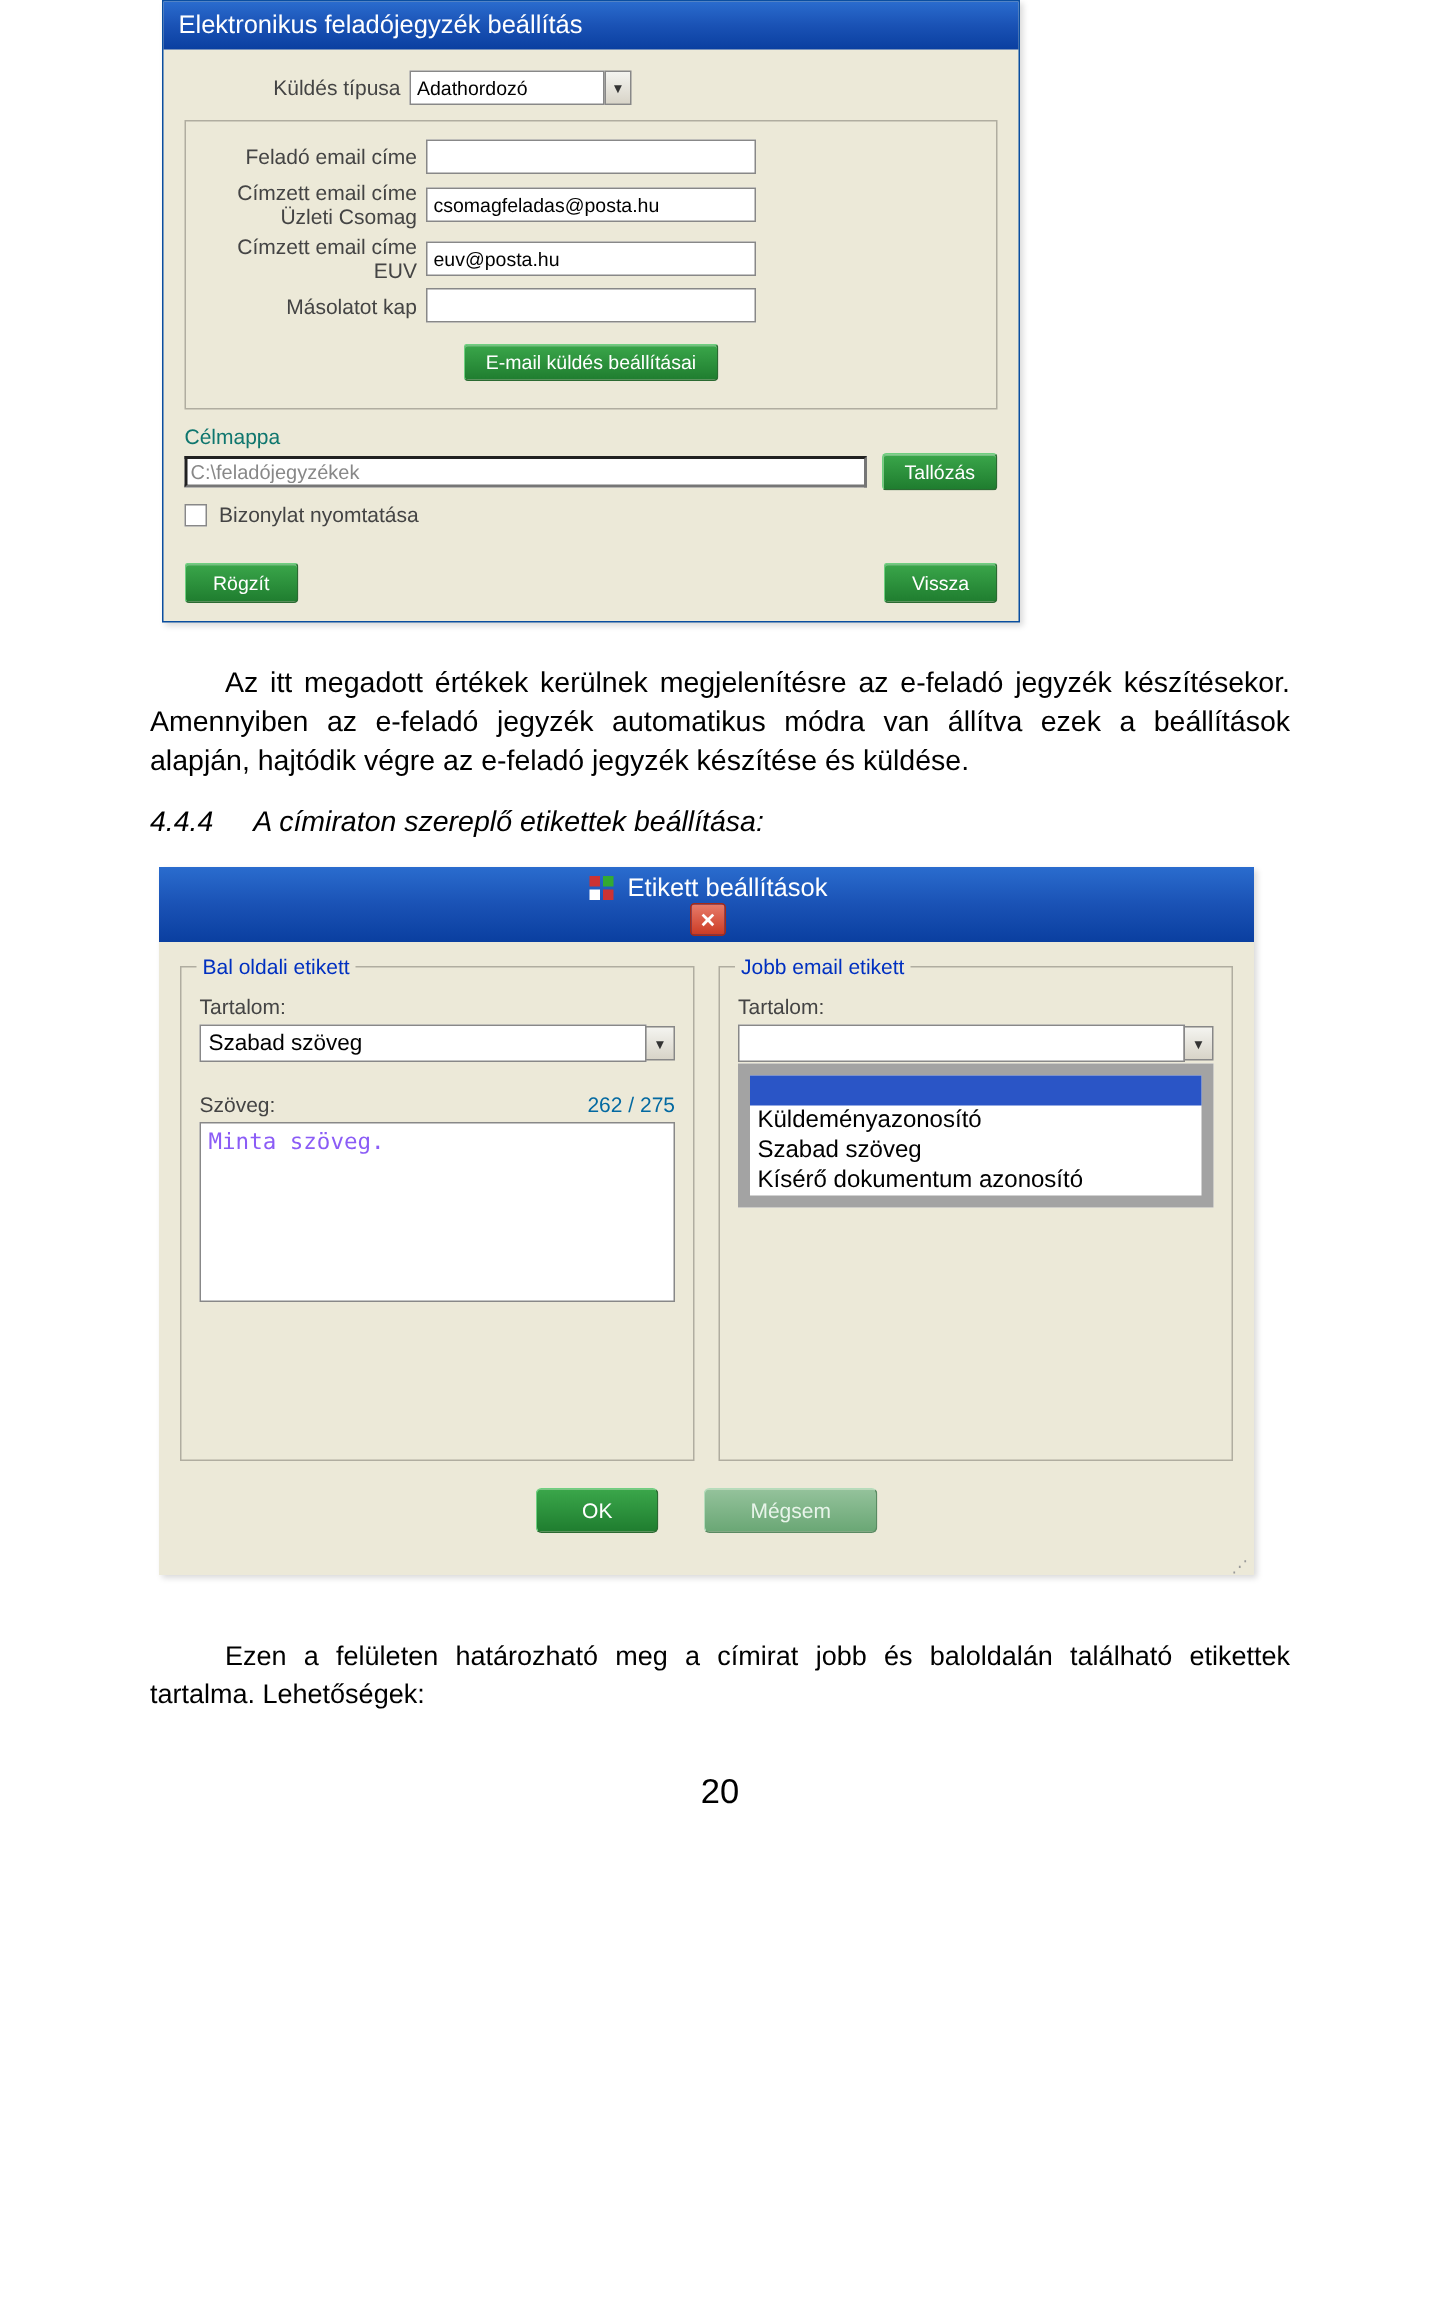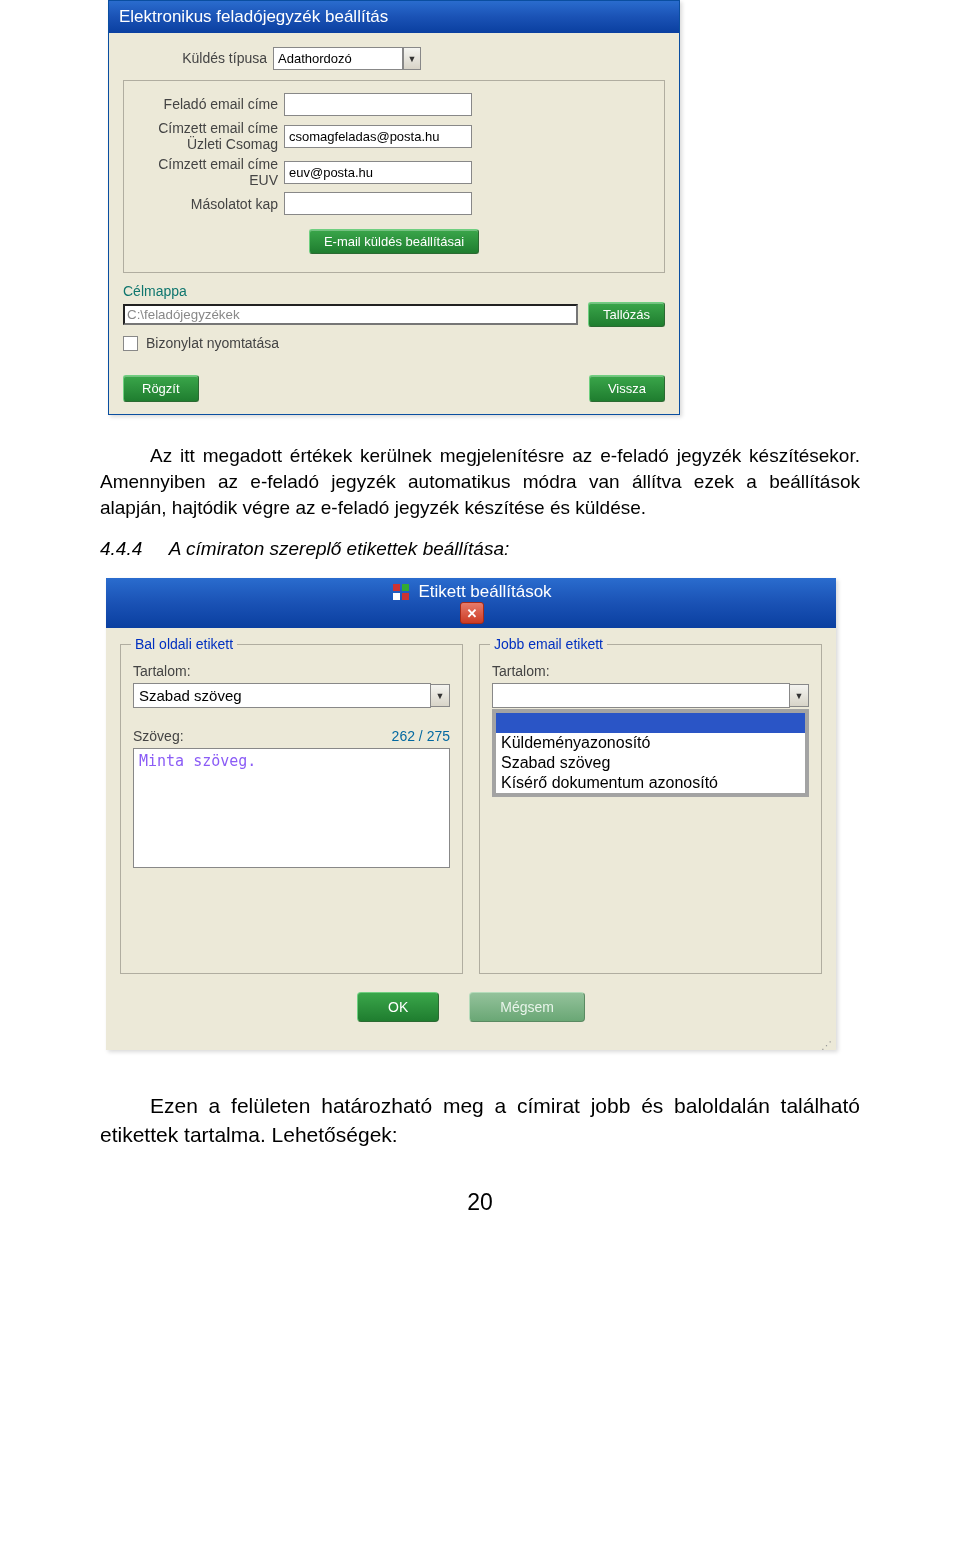--- a/index.html
+++ b/index.html
@@ -53,21 +53,21 @@
     border: 1px solid #888;
     font-size: 13px;
     padding: 2px 4px;
     color: #000;
   }
   .dlg1-row .combo {
     width: 150px;
     display: inline-flex;
     align-items: center;
   }
-  .dlg1-row .w230 { width: 188px; }
+  .dlg1-row .w230 { width: 220px; }
 
   .dlg1-group {
     border: 1px solid #b0ada0;
     margin: 10px 0;
     padding: 8px 10px 14px 10px;
   }
 
   .dlg1-centerbtn {
     text-align: center;
     margin: 14px 0 4px 0;
@@ -178,21 +178,21 @@
   .et-szoveg-row { display:flex; justify-content:space-between; align-items:baseline; margin-top:16px;}
   .et-count { color:#0369a1; font-size:14px;}
   .et-textarea {
     width:100%; height:120px; background:#fff; border:1px solid #888;
     font-size:15px; padding:3px 5px; color:#8b5cf6; resize:none;
   }
 
   .et-dropdown {
     position:absolute;
     top:64px; left:12px; right:12px;
-    border:4px solid #a3a3a3;
+    border:8px solid #a3a3a3;
     background:#fff;
     z-index:5;
   }
   .et-dropdown .opt {
     font-size:16px; padding:1px 5px; color:#000;
   }
   .et-dropdown .opt.hl { background:#2a55c6; color:#fff; height:20px; }
 
   .dlg2-btnrow {
     display:flex; justify-content:center; gap:30px;
@@ -219,21 +219,21 @@
     color:#e8f4ea;
   }
   .grip {
     height:14px;background:#ece9d8;
     display:flex;justify-content:flex-end;align-items:flex-end;
     padding-right:3px;padding-bottom:2px;
   }
   .grip-dots { color:#999; font-size:11px; line-height:6px; letter-spacing:1px;}
 
   .para2 {
-    font-size: 21px;
+    font-size: 18px;
     line-height: 1.35;
     text-align: justify;
     margin: 42px 0 12px 0;
     text-indent: 50px;
   }
   .pagenum {
     text-align:center;
     font-size:23px;
     margin-top: 40px;
   }

